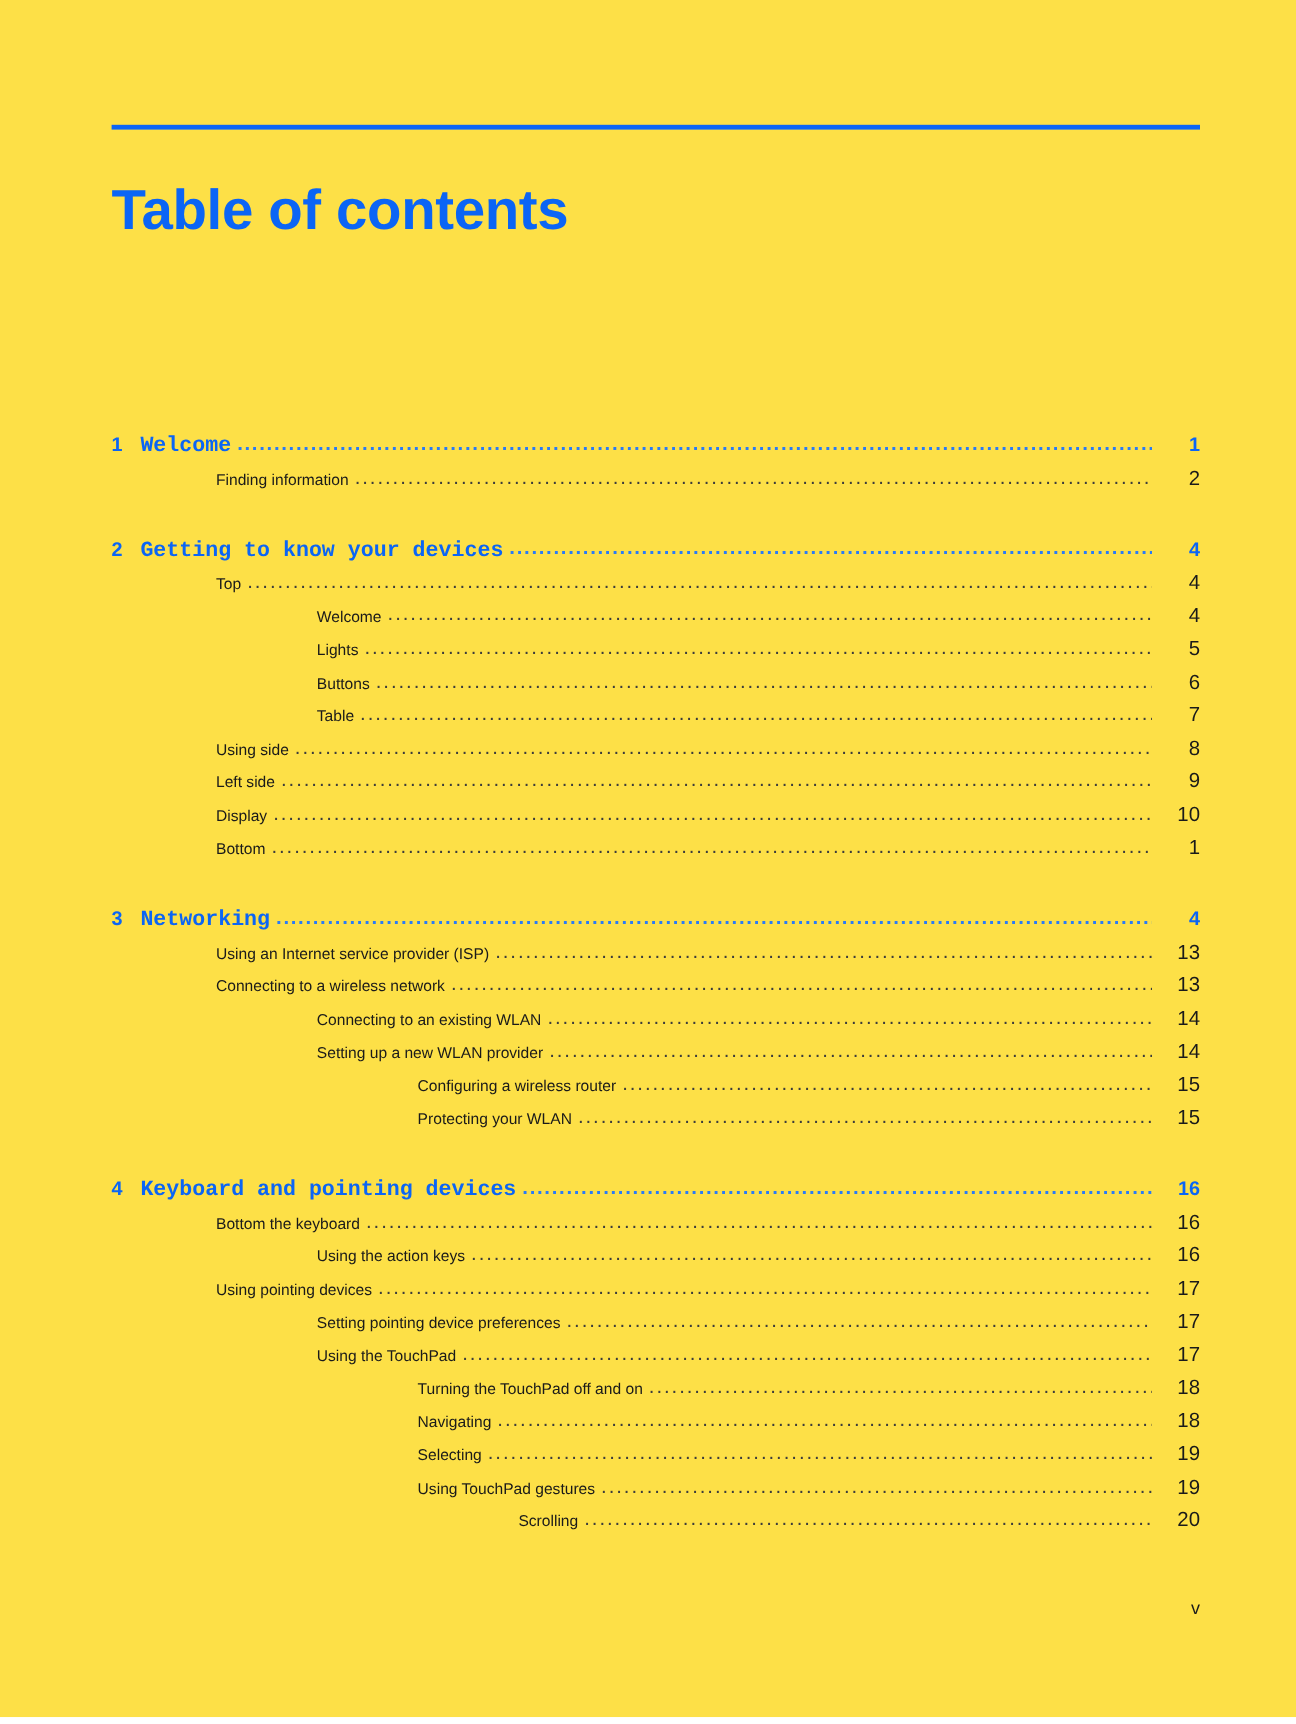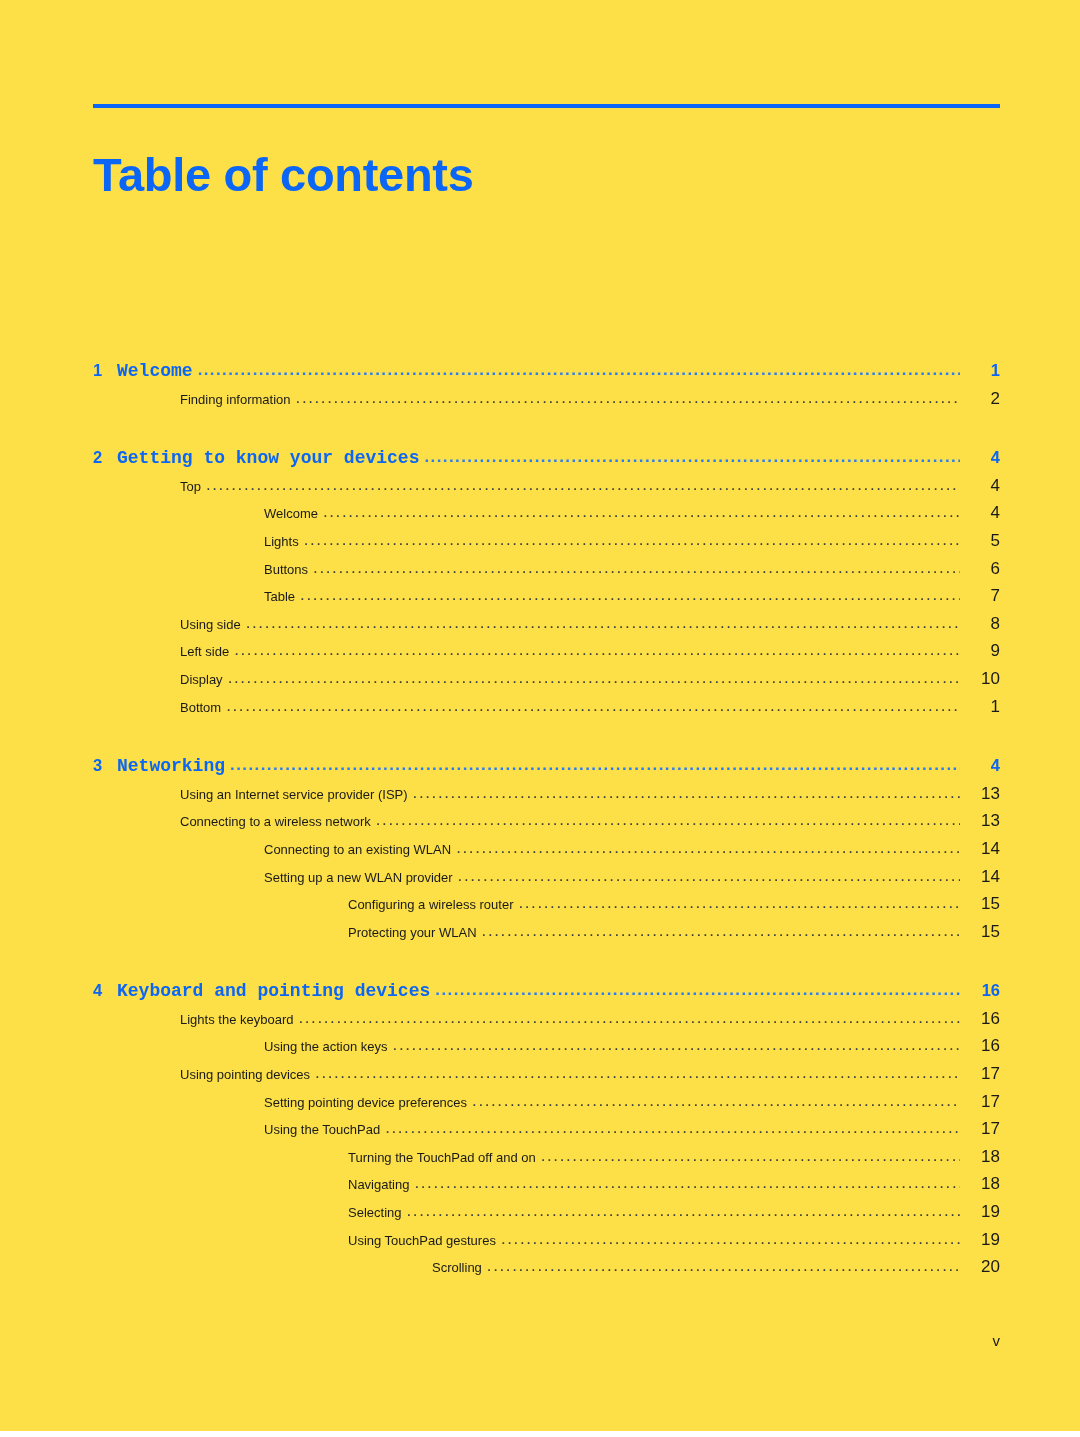--- a/index.html
+++ b/index.html
@@ -251,21 +251,21 @@
         <span class="page-num">15</span>
       </div>
       <div class="toc-entry level-0 gap-before">
         <span class="chap-num">4</span>
         <span class="entry-text">Keyboard and pointing devices</span>
         <span class="leader">................................................................................................................................................................................................................................................</span>
         <span class="page-num">16</span>
       </div>
       <div class="toc-entry level-1">
         <span class="indent"></span>
-        <span class="entry-text">Lights the keyboard</span>
+        <span class="entry-text">Bottom the keyboard</span>
         <span class="leader">................................................................................................................................................................................................................................................</span>
         <span class="page-num">16</span>
       </div>
       <div class="toc-entry level-2">
         <span class="indent"></span>
         <span class="entry-text">Using the action keys</span>
         <span class="leader">................................................................................................................................................................................................................................................</span>
         <span class="page-num">16</span>
       </div>
       <div class="toc-entry level-1">

